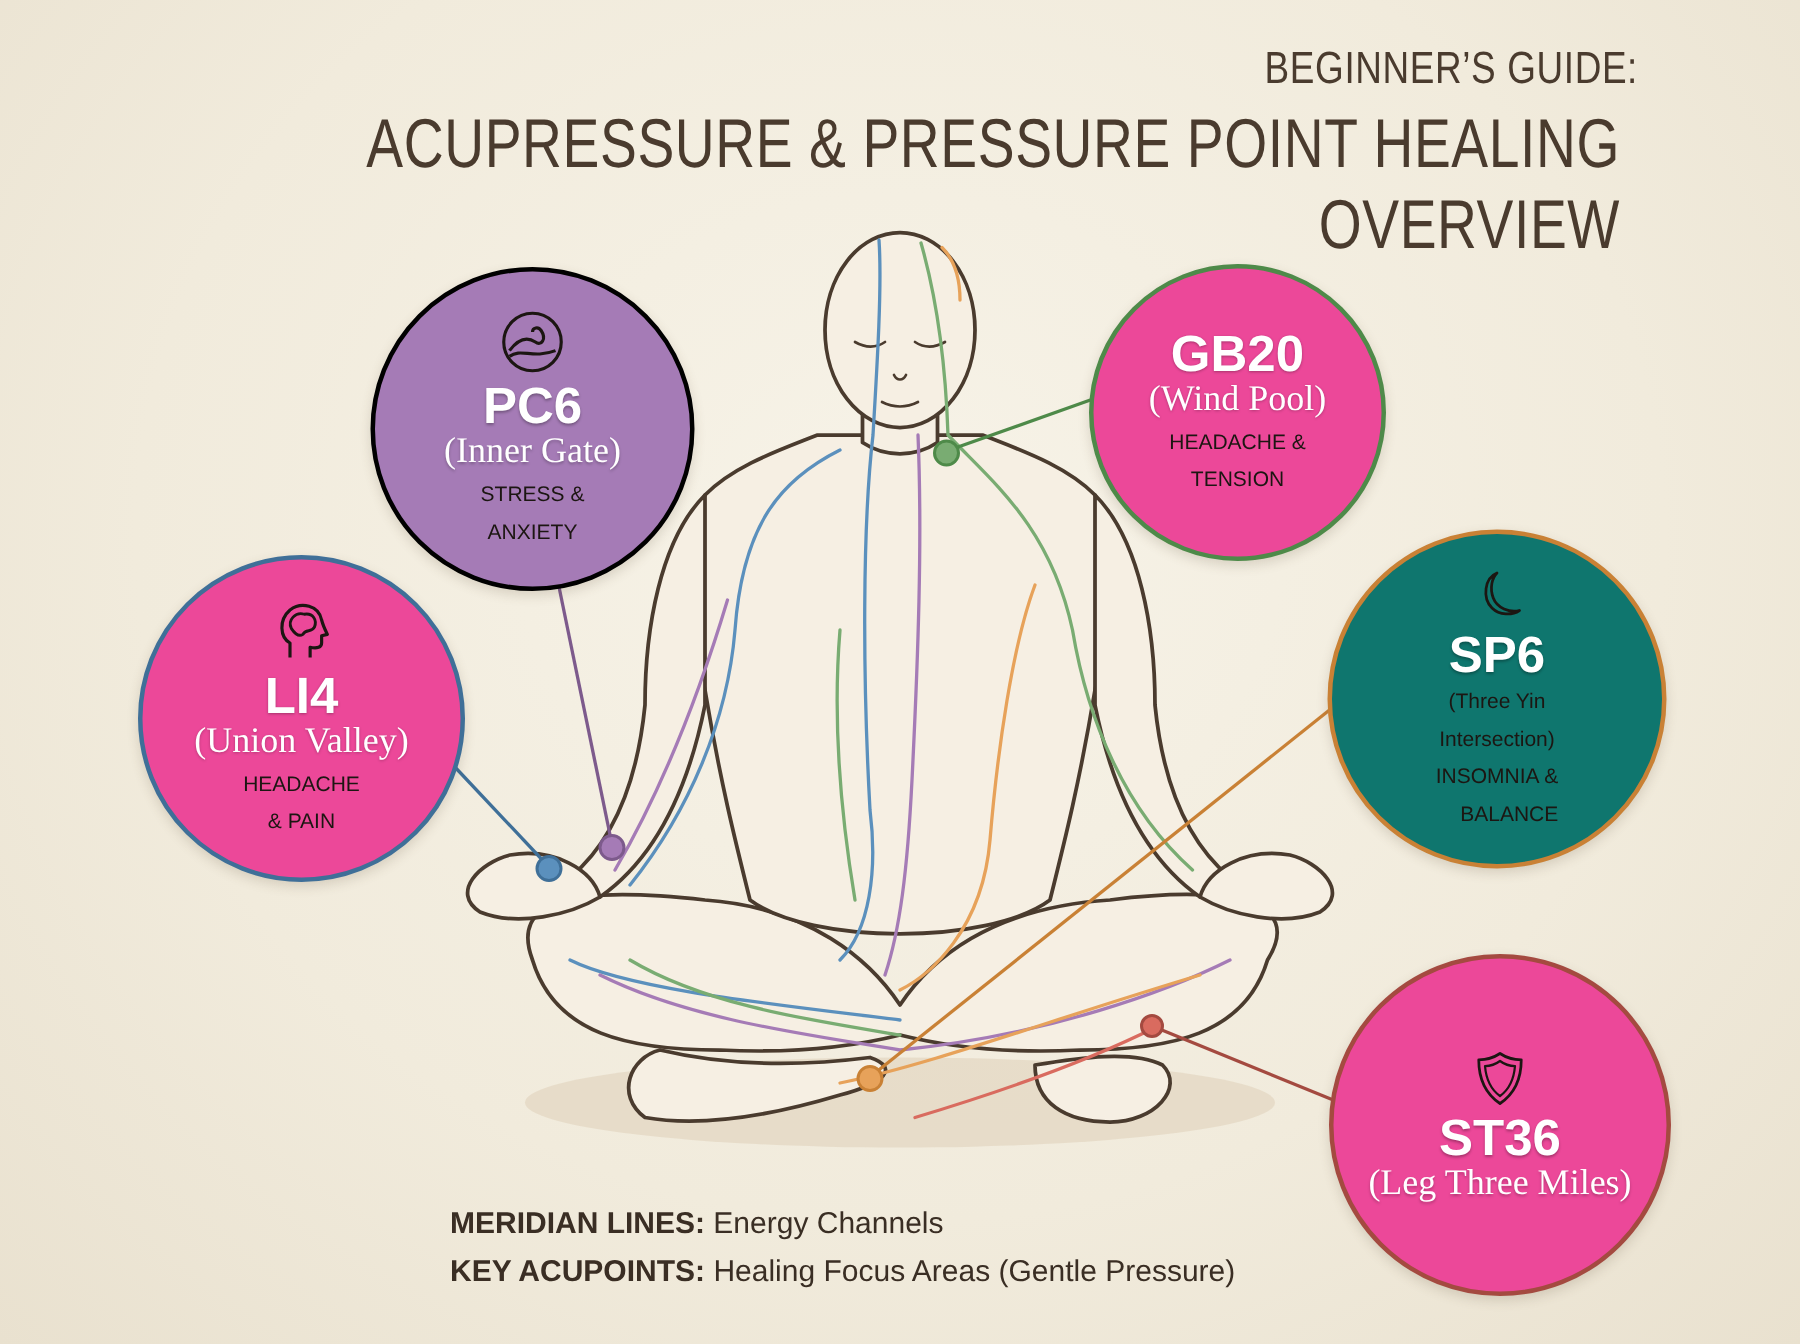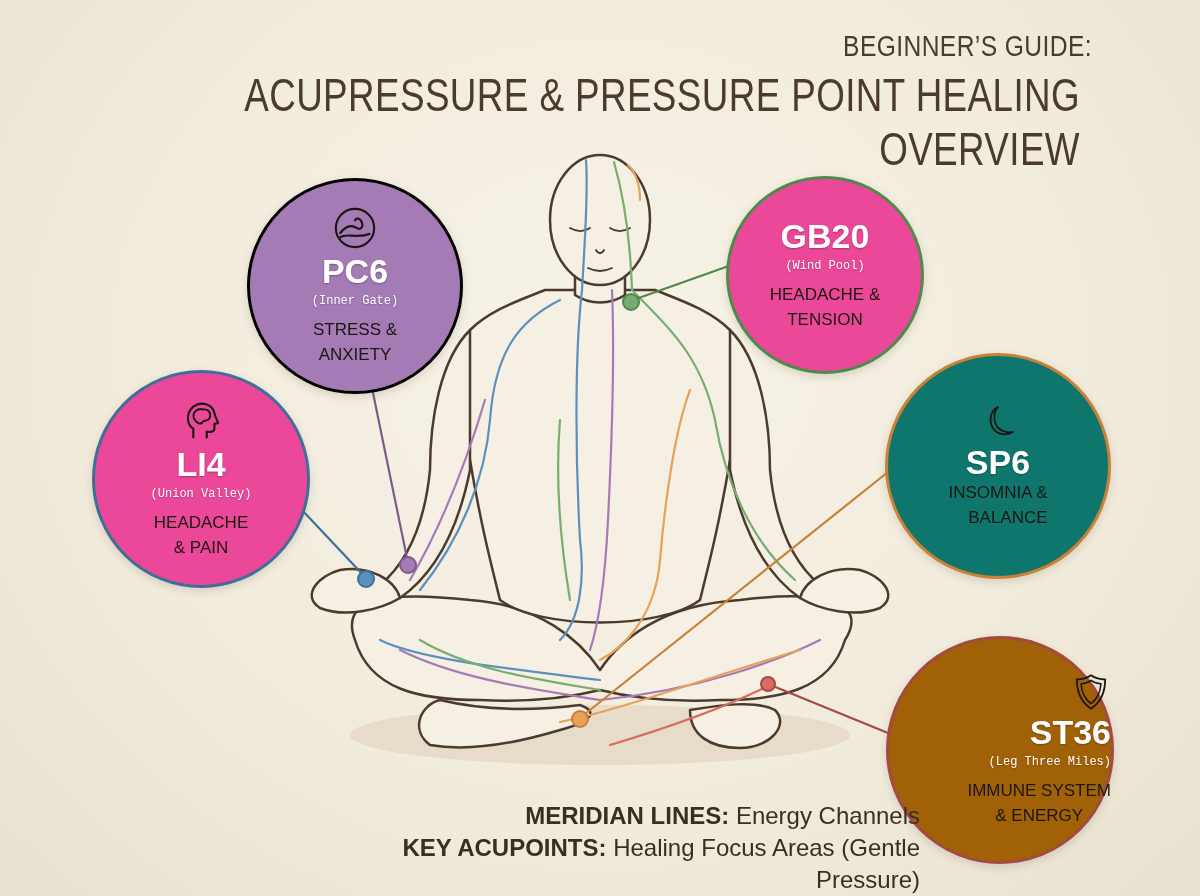--- a/index.html
+++ b/index.html
@@ -18,23 +18,23 @@
     transform: scaleX(0.80); transform-origin: center; display: block; line-height: 54px; margin-top: 4px;
   }
   svg.figure { position: absolute; left: 0; top: 0; width: 1200px; height: 896px; }
   .point-circle {
     position: absolute; border-radius: 50%; box-sizing: border-box;
     display: flex; flex-direction: column; align-items: center; justify-content: center; text-align: center;
     box-shadow: 0 3px 8px rgba(90,70,50,0.18);
   }
   .pc-icon { width: 46px; height: 46px; margin-bottom: 2px; }
   .pc-code { font-family: "Liberation Sans", sans-serif; font-weight: bold; color: #fff; font-size: 34px; line-height: 36px; text-shadow: 0 1px 2px rgba(0,0,0,0.3); }
-  .pc-name { font-family: Liberation Mono, monospace; color: #fff; font-size: 12px; line-height: 24px; text-shadow: 0 1px 2px rgba(0,0,0,0.25); }
-  .pc-benefit { font-family: "Liberation Sans", sans-serif; color: #1c1612; font-size: 17px; line-height: 25px; margin-top: 4px; }
-  .legend { position: absolute; left: 300px; top: 800px; width: 620px; text-align: right; color: #3a2e24; font-size: 24px; line-height: 32px; }
+  .pc-name { font-family: Liberation Serif, serif; color: #fff; font-size: 24px; line-height: 24px; text-shadow: 0 1px 2px rgba(0,0,0,0.25); }
+  .pc-benefit { font-family: "Liberation Sans", sans-serif; color: #1c1612; font-size: 14px; line-height: 25px; margin-top: 4px; }
+  .legend { position: absolute; left: 300px; top: 800px; width: 620px; text-align: left; color: #3a2e24; font-size: 20px; line-height: 32px; }
   .legend .lk { font-weight: bold; }
 </style>
 </head>
 <body>
 
 <div class="title-wrap">
   <span class="title-sub">BEGINNER’S GUIDE:</span>
   <span class="title-main">ACUPRESSURE &amp; PRESSURE POINT HEALING OVERVIEW</span>
 </div>
 
@@ -135,37 +135,37 @@
     <div>HEADACHE &amp;</div>
     <div>TENSION</div>
   </div>
 </div>
 
 <div class="point-circle" style="left:885px; top:353px; width:226px; height:226px; background:#0f766e; border:3px solid #c98135;">
   <svg class="pc-icon" viewBox="0 0 48 48" style="width:40px;height:40px;">
     <path d="M24,6 C14,10 12,26 20,34 C26,40 36,40 42,36 C34,38 24,34 21,26 C18,18 20,10 24,6 Z" fill="none" stroke="#1c1612" stroke-width="2.2" stroke-linejoin="round"></path>
   </svg>
   <div class="pc-code">SP6</div>
+  <div class="pc-benefit" style="margin-top:0;">
+    <div>(Three Yin</div>
+    <div>Intersection)</div>
+  </div>
   <div class="pc-benefit" style="margin-top:0;text-align:right;">
     <div>INSOMNIA &amp;</div>
     <div>BALANCE</div>
   </div>
 </div>
 
-<div class="point-circle" style="left:886px; top:636px; width:228px; height:228px; background:#a16207; border:3px solid #a44a40;align-items:flex-end;">
+<div class="point-circle" style="left:886px; top:636px; width:228px; height:228px; background:#ec4899; border:3px solid #a44a40;">
   <svg class="pc-icon" viewBox="0 0 48 48" style="width:40px;height:40px;">
     <path d="M24,4 C18,8 12,9 7,9 C7,24 12,36 24,44 C36,36 41,24 41,9 C36,9 30,8 24,4 Z" fill="none" stroke="#1c1612" stroke-width="2.2" stroke-linejoin="round"></path>
     <path d="M24,10 C20,13 16,14 12,14 C13,26 17,33 24,38 C31,33 35,26 36,14 C32,14 28,13 24,10 Z" fill="none" stroke="#1c1612" stroke-width="1.8" stroke-linejoin="round"></path>
   </svg>
   <div class="pc-code">ST36</div>
   <div class="pc-name">(Leg Three Miles)</div>
-  <div class="pc-benefit">
-    <div>IMMUNE SYSTEM</div>
-    <div>&amp; ENERGY</div>
-  </div>
 </div>
 
 <div class="legend">
   <div>
     <span class="lk">MERIDIAN LINES:</span><span> Energy Channels</span>
   </div>
   <div>
     <span class="lk">KEY ACUPOINTS:</span><span> Healing Focus Areas (Gentle Pressure)</span>
   </div>
 </div>

